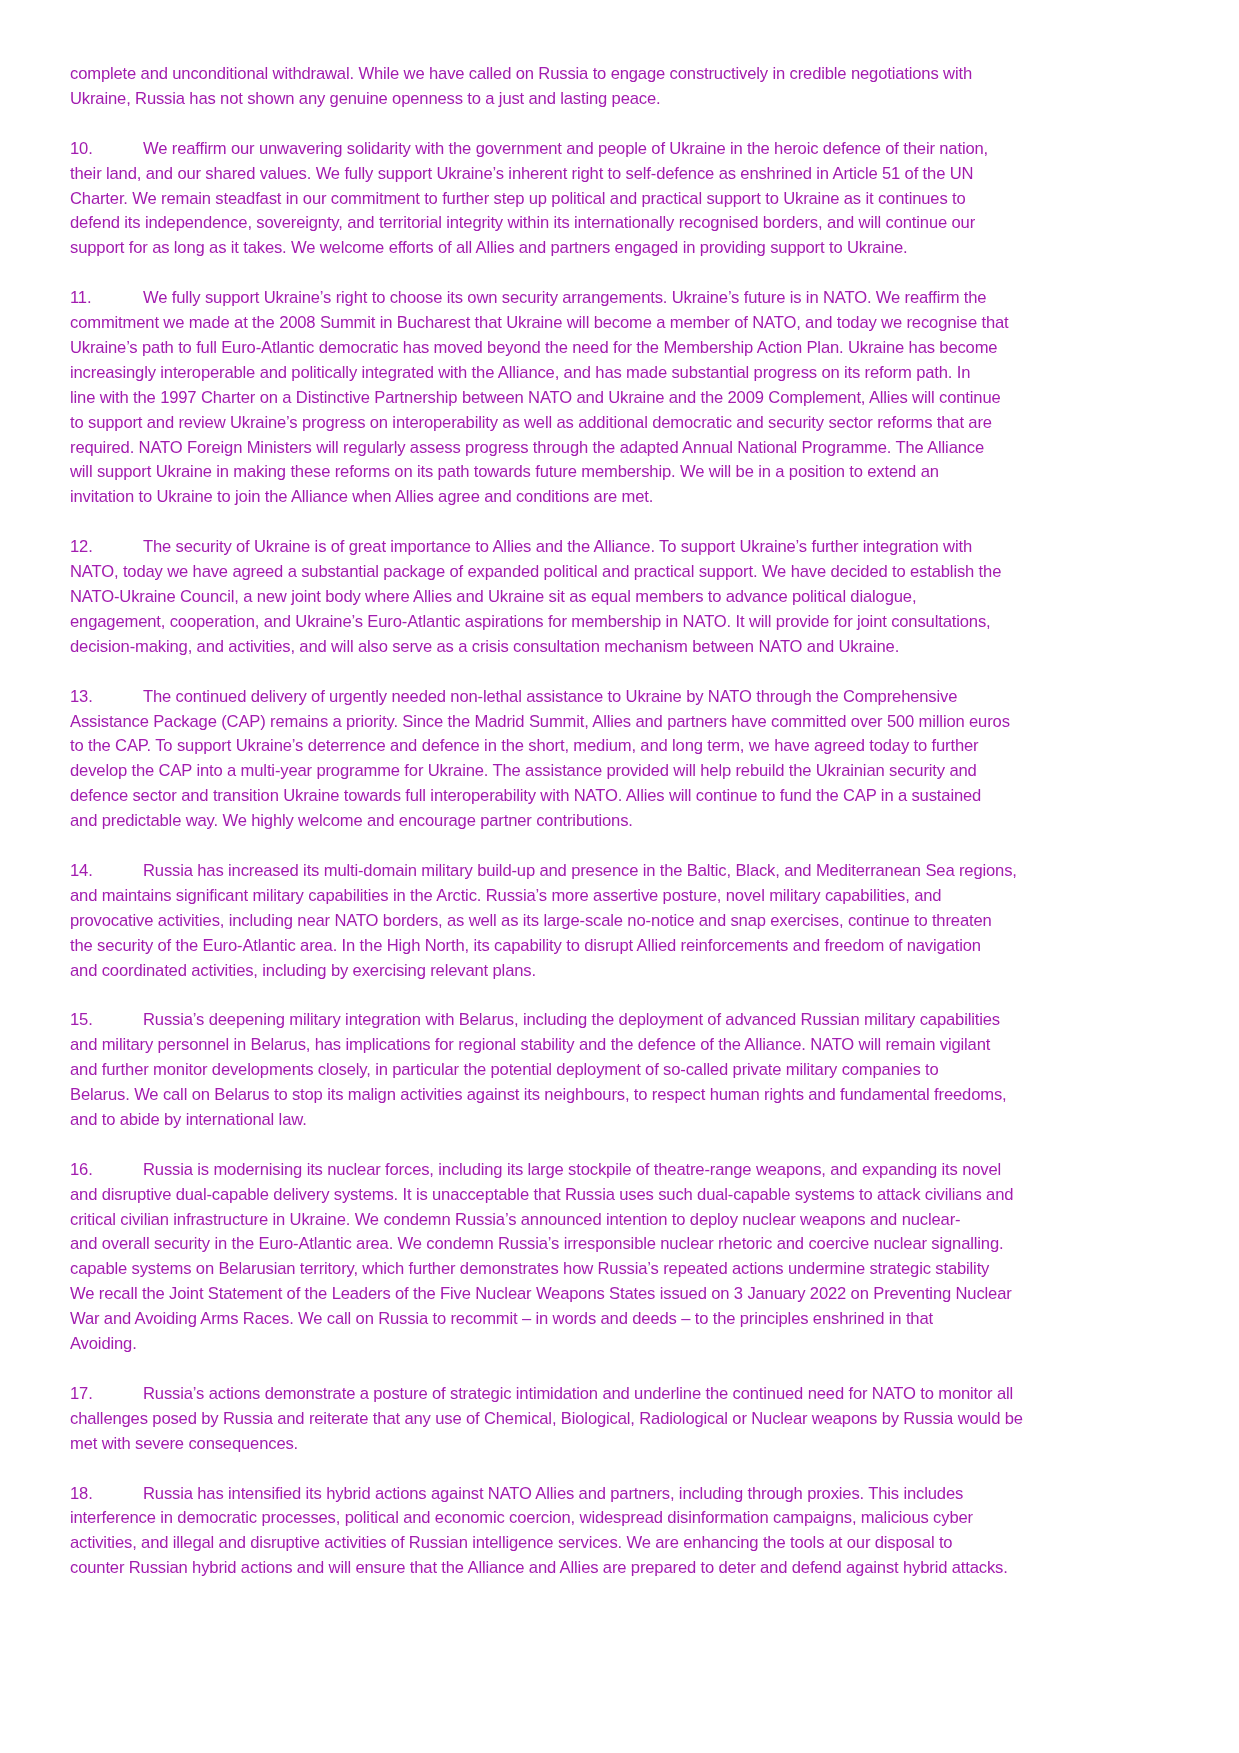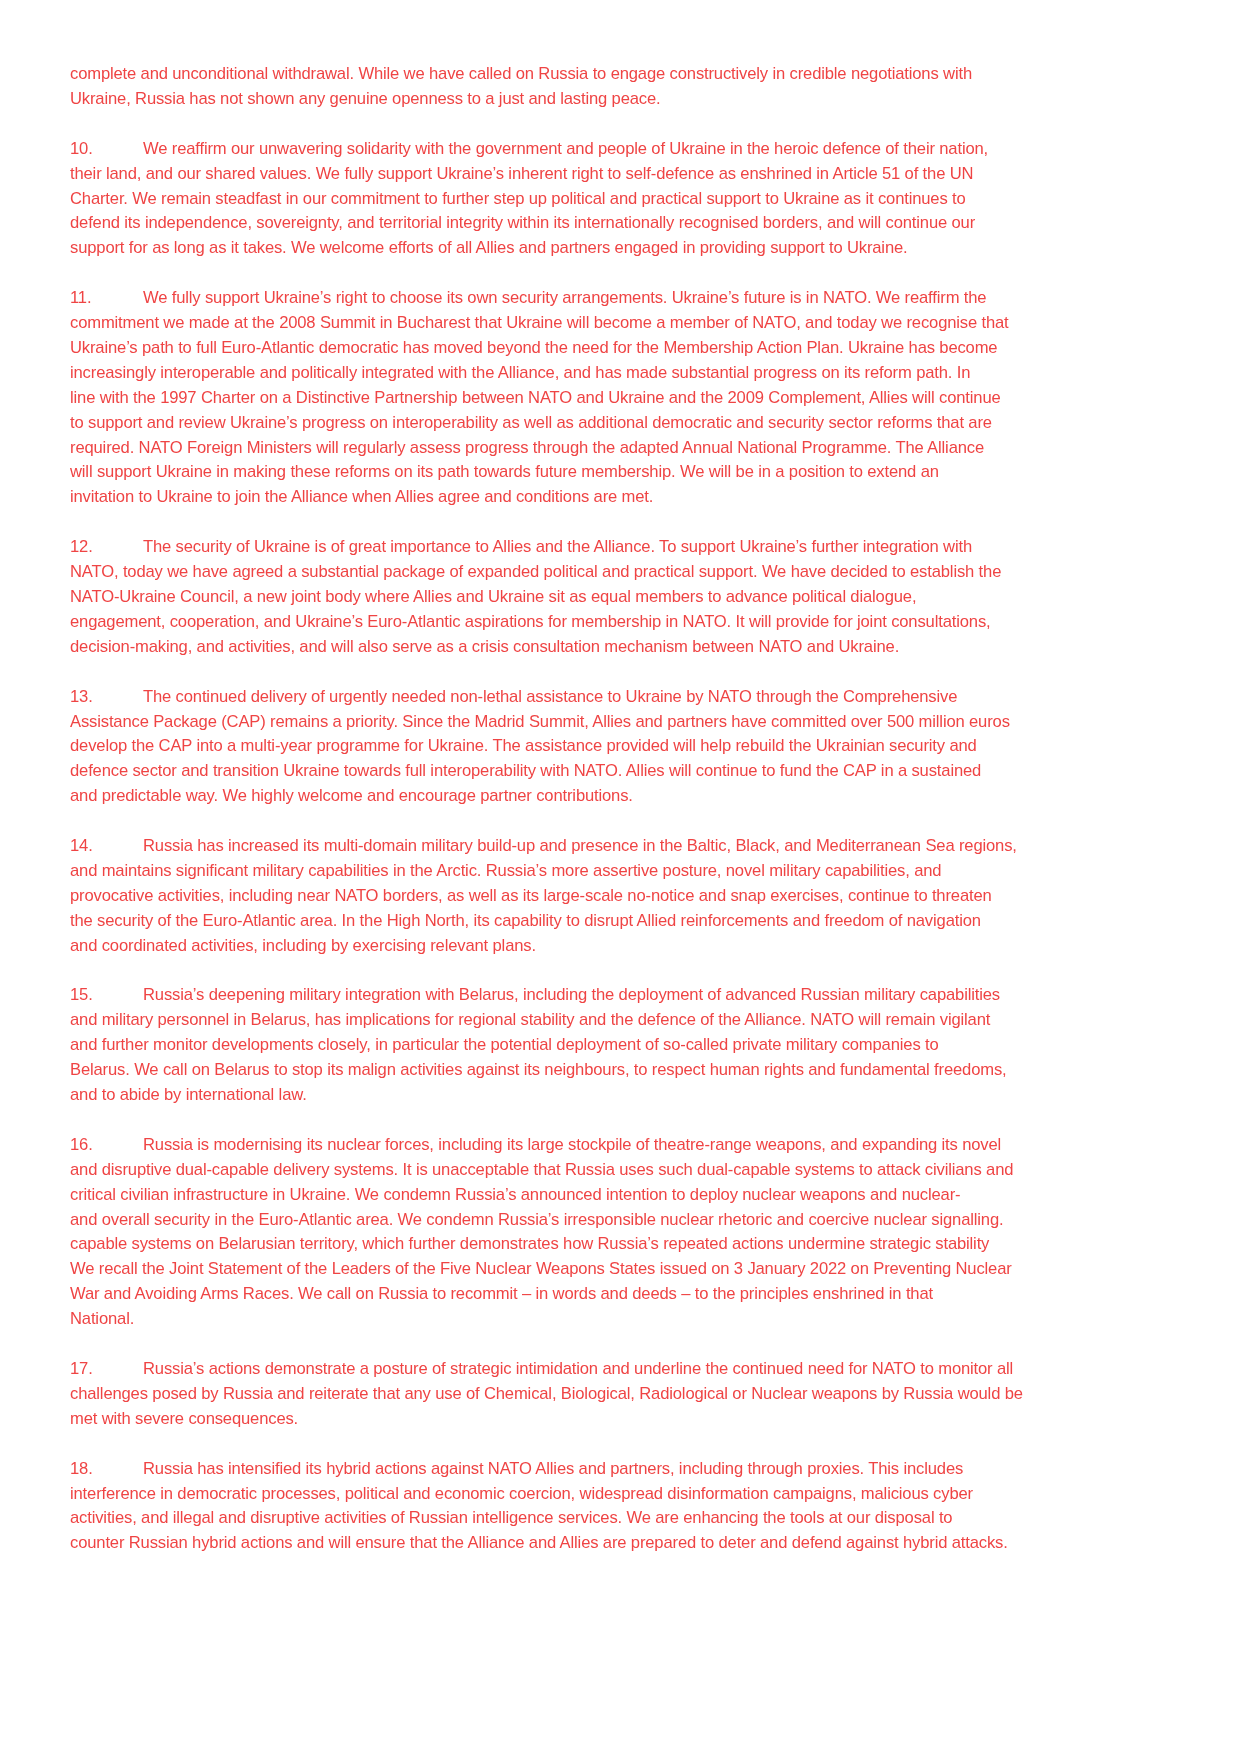--- a/index.html
+++ b/index.html
@@ -1,20 +1,20 @@
 <!DOCTYPE html>
 <html><head>
   <meta charset="utf-8">
   <style>
     html, body { margin: 0; padding: 0; background: #ffffff; }
     body { width: 1239px; height: 1753px; overflow: hidden; position: relative; }
     .page {
       position: absolute; left: 70px; top: 62px; width: 1110px;
       font-family: "Liberation Sans", sans-serif;
-      font-size: 16.6px; line-height: 24.9px; color: #ef4444;
+      font-size: 16.6px; line-height: 24.9px; color: #a21caf;
       letter-spacing: -0.15px;
     }
     .para { margin: 0 0 24.9px 0; }
     .line { display: block; white-space: nowrap; }
     .num { display: inline-block; width: 73px; }
   </style>
 </head>
 <body>
 
 <div class="page" id="page">
@@ -43,20 +43,21 @@
     <div class="para">
       <span class="line"><span class="num">12.</span><span>The security of Ukraine is of great importance to Allies and the Alliance.  To support Ukraine’s further integration with</span></span>
       <span class="line"><span>NATO, today we have agreed a substantial package of expanded political and practical support.  We have decided to establish the</span></span>
       <span class="line"><span>NATO-Ukraine Council, a new joint body where Allies and Ukraine sit as equal members to advance political dialogue,</span></span>
       <span class="line"><span>engagement, cooperation, and Ukraine’s Euro-Atlantic aspirations for membership in NATO.  It will provide for joint consultations,</span></span>
       <span class="line"><span>decision-making, and activities, and will also serve as a crisis consultation mechanism between NATO and Ukraine.</span></span>
     </div>
     <div class="para">
       <span class="line"><span class="num">13.</span><span>The continued delivery of urgently needed non-lethal assistance to Ukraine by NATO through the Comprehensive</span></span>
       <span class="line"><span>Assistance Package (CAP) remains a priority.  Since the Madrid Summit, Allies and partners have committed over 500 million euros</span></span>
+      <span class="line"><span>to the CAP.  To support Ukraine’s deterrence and defence in the short, medium, and long term, we have agreed today to further</span></span>
       <span class="line"><span>develop the CAP into a multi-year programme for Ukraine.  The assistance provided will help rebuild the Ukrainian security and</span></span>
       <span class="line"><span>defence sector and transition Ukraine towards full interoperability with NATO.  Allies will continue to fund the CAP in a sustained</span></span>
       <span class="line"><span>and predictable way.  We highly welcome and encourage partner contributions.</span></span>
     </div>
     <div class="para">
       <span class="line"><span class="num">14.</span><span>Russia has increased its multi-domain military build-up and presence in the Baltic, Black, and Mediterranean Sea regions,</span></span>
       <span class="line"><span>and maintains significant military capabilities in the Arctic.  Russia’s more assertive posture, novel military capabilities, and</span></span>
       <span class="line"><span>provocative activities, including near NATO borders, as well as its large-scale no-notice and snap exercises, continue to threaten</span></span>
       <span class="line"><span>the security of the Euro-Atlantic area.  In the High North, its capability to disrupt Allied reinforcements and freedom of navigation</span></span>
       <span class="line"><span>and coordinated activities, including by exercising relevant plans.</span></span>
@@ -69,21 +70,21 @@
       <span class="line"><span>and to abide by international law.</span></span>
     </div>
     <div class="para">
       <span class="line"><span class="num">16.</span><span>Russia is modernising its nuclear forces, including its large stockpile of theatre-range weapons, and expanding its novel</span></span>
       <span class="line"><span>and disruptive dual-capable delivery systems.  It is unacceptable that Russia uses such dual-capable systems to attack civilians and</span></span>
       <span class="line"><span>critical civilian infrastructure in Ukraine.  We condemn Russia’s announced intention to deploy nuclear weapons and nuclear-</span></span>
       <span class="line"><span>and overall security in the Euro-Atlantic area.  We condemn Russia’s irresponsible nuclear rhetoric and coercive nuclear signalling.</span></span>
       <span class="line"><span>capable systems on Belarusian territory, which further demonstrates how Russia’s repeated actions undermine strategic stability</span></span>
       <span class="line"><span>We recall the Joint Statement of the Leaders of the Five Nuclear Weapons States issued on 3 January 2022 on Preventing Nuclear</span></span>
       <span class="line"><span>War and Avoiding Arms Races.  We call on Russia to recommit – in words and deeds – to the principles enshrined in that</span></span>
-      <span class="line"><span>National.</span></span>
+      <span class="line"><span>Avoiding.</span></span>
     </div>
     <div class="para">
       <span class="line"><span class="num">17.</span><span>Russia’s actions demonstrate a posture of strategic intimidation and underline the continued need for NATO to monitor all</span></span>
       <span class="line"><span>challenges posed by Russia and reiterate that any use of Chemical, Biological, Radiological or Nuclear weapons by Russia would be</span></span>
       <span class="line"><span>met with severe consequences.</span></span>
     </div>
     <div class="para">
       <span class="line"><span class="num">18.</span><span>Russia has intensified its hybrid actions against NATO Allies and partners, including through proxies.  This includes</span></span>
       <span class="line"><span>interference in democratic processes, political and economic coercion, widespread disinformation campaigns, malicious cyber</span></span>
       <span class="line"><span>activities, and illegal and disruptive activities of Russian intelligence services.  We are enhancing the tools at our disposal to</span></span>

